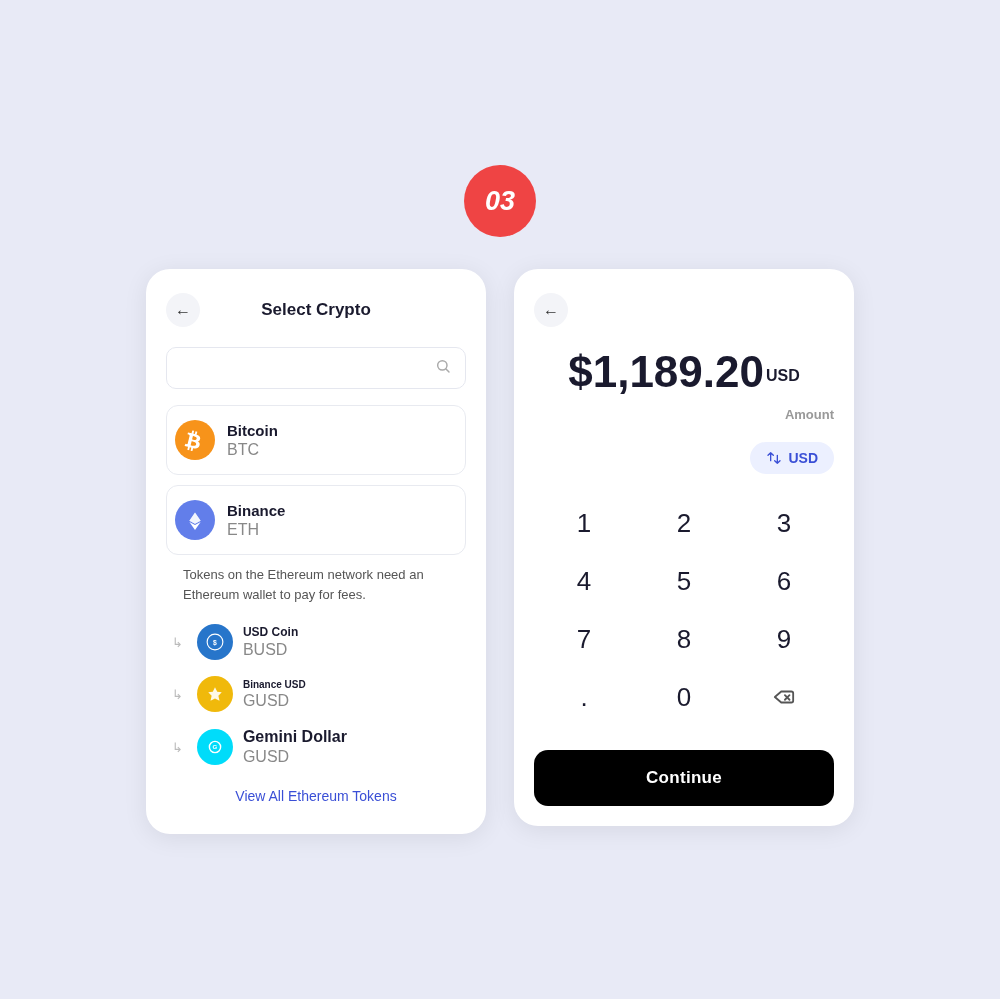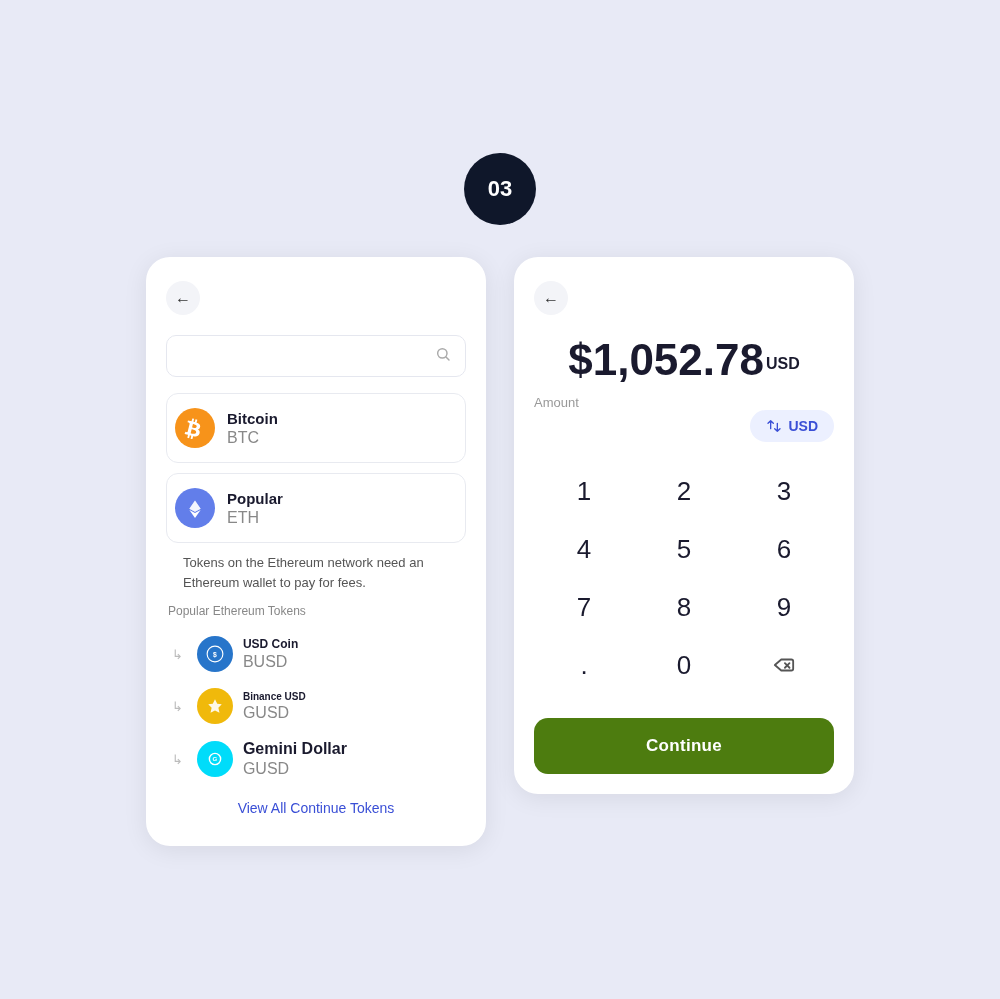--- a/index.html
+++ b/index.html
@@ -13,28 +13,29 @@
       justify-content: center;
       font-family: -apple-system, BlinkMacSystemFont, 'Segoe UI', sans-serif;
       border-radius: 20px;
       overflow: hidden;
     }
 
     .step-badge {
       width: 72px;
       height: 72px;
       border-radius: 50%;
-      background: #0f172a;
+      background: #ef4444;
       color: white;
-      font-size: 22px;
+      font-size: 27px;
       font-weight: 700;
       display: flex;
       align-items: center;
       justify-content: center;
       margin-bottom: 32px;
+      font-style: italic;
     }
 
     .panels {
       display: flex;
       gap: 28px;
       align-items: flex-start;
     }
 
     
     .panel {
@@ -223,21 +224,23 @@
       font-size: 16px;
       font-weight: 600;
       color: #1a1a2e;
       vertical-align: super;
       margin-left: 2px;
     }
 
     .amount-label {
       font-size: 13px;
       color: #999;
-      text-align: left;
+      text-align: right;
+      margin-bottom: 20px;
+      font-weight: bold;
     }
 
     .currency-toggle {
       display: flex;
       justify-content: flex-end;
       margin-bottom: 20px;
     }
 
     .currency-btn {
       background: #ecf0ff;
@@ -274,21 +277,21 @@
       border-radius: 8px;
     }
 
     .backspace-key {
       font-size: 20px;
       color: #555;
     }
 
     .continue-btn {
       width: 100%;
-      background: #4d7c0f;
+      background: #000000;
       color: white;
       border: none;
       border-radius: 14px;
       padding: 18px;
       font-size: 17px;
       font-weight: 600;
       cursor: pointer;
       letter-spacing: 0.3px;
     }
   </style>
@@ -296,20 +299,21 @@
 <body>
 
 <div class="step-badge">03</div>
 
 <div class="panels">
 
   <div class="panel left-panel">
 
     <div class="panel-header">
       <button class="back-btn">←</button>
+      <div class="panel-title">Select Crypto</div>
     </div>
 
     <div class="search-box">
       <input class="search-input" type="text" style="">
       <span class="search-icon">
         <svg width="16" height="16" viewBox="0 0 24 24" fill="none" stroke="#aaa" stroke-width="2.2" stroke-linecap="round">
           <circle cx="11" cy="11" r="7"></circle>
           <line x1="16.5" y1="16.5" x2="21" y2="21"></line>
         </svg>
       </span>
@@ -331,28 +335,27 @@
       <div class="crypto-item">
         <div class="crypto-icon eth-icon">
           <svg width="20" height="20" viewBox="0 0 32 32" fill="white">
             <path d="M16 4L7 17l9 5 9-5z" opacity="0.8"></path>
             <path d="M7 17l9 5 9-5-9-13z" opacity="0.6"></path>
             <path d="M16 24l-9-5 9 13 9-13z"></path>
             <path d="M16 22l-9-5 9 4.5 9-4.5z" opacity="0.6"></path>
           </svg>
         </div>
         <div>
-          <div class="crypto-name">Popular</div>
+          <div class="crypto-name">Binance</div>
           <div class="crypto-symbol">ETH</div>
         </div>
       </div>
 
       <div class="eth-description">Tokens on the Ethereum network need an Ethereum wallet to pay for fees.</div>
 
-      <div class="popular-label">Popular Ethereum Tokens</div>
 
       <div class="sub-token-item">
         <span class="sub-arrow">↳</span>
         <div class="sub-icon usdc-icon">
           <svg width="18" height="18" viewBox="0 0 32 32" fill="white">
             <circle cx="16" cy="16" r="14" fill="none" stroke="white" stroke-width="2"></circle>
             <text x="16" y="21" text-anchor="middle" font-size="12" font-weight="bold" fill="white">$</text>
           </svg>
         </div>
         <div>
@@ -381,33 +384,33 @@
             <circle cx="16" cy="16" r="10" fill="none" stroke="white" stroke-width="2.5"></circle>
             <text x="16" y="20" text-anchor="middle" font-size="11" font-weight="bold" fill="white">G</text>
           </svg>
         </div>
         <div>
           <div class="crypto-name" style="font-size:16px">Gemini Dollar</div>
           <div class="crypto-symbol">GUSD</div>
         </div>
       </div>
 
-      <div class="view-all-link">View All Continue Tokens</div>
+      <div class="view-all-link">View All Ethereum Tokens</div>
     </div>
 
   </div>
 
   <div class="panel right-panel">
 
     <div class="panel-header">
       <button class="back-btn">←</button>
     </div>
 
     <div class="amount-display">
-      <span class="amount-value">$1,052.78</span><span class="amount-currency">USD</span>
+      <span class="amount-value">$1,189.20</span><span class="amount-currency">USD</span>
     </div>
 
     <div class="amount-label">Amount</div>
 
     <div class="currency-toggle">
       <button class="currency-btn">
         <svg width="16" height="16" viewBox="0 0 24 24" fill="none" stroke="#3a4fd6" stroke-width="2" stroke-linecap="round">
           <path d="M7 16V4m0 0L3 8m4-4l4 4"></path>
           <path d="M17 8v12m0 0l4-4m-4 4l-4-4"></path>
         </svg>

